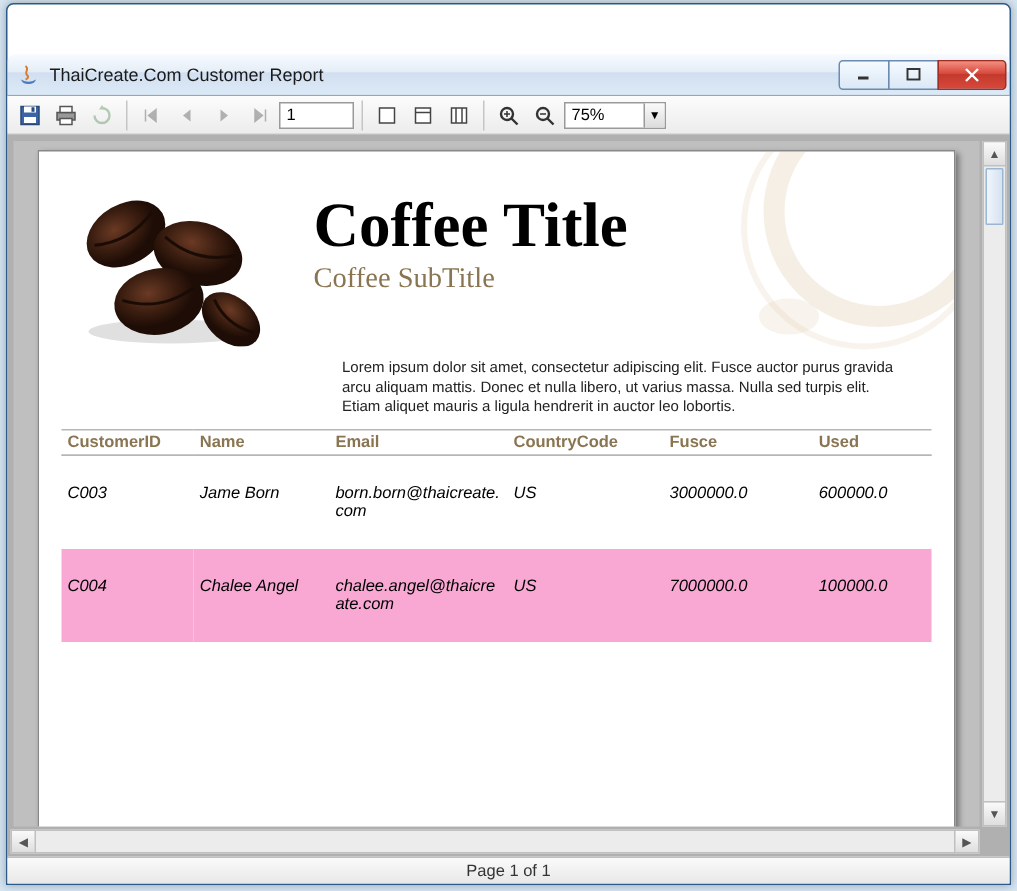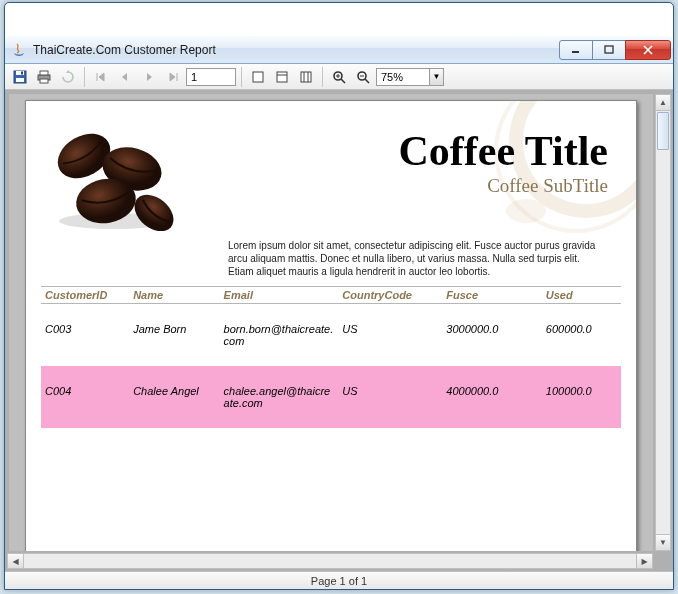--- a/index.html
+++ b/index.html
@@ -154,21 +154,20 @@
   }
   .beans {
     width:145px; height:110px;
     margin-right:10px;
     position:relative;
     flex-shrink:0;
   }
   .beans svg { width:100%; height:100%; }
   .header-text {
     flex:1;
-    text-align:right;
   }
   .header-text h1 {
     font-family: "Times New Roman", serif;
     font-weight: bold;
     font-size: 42px;
     color:#000;
     margin-top:6px;
   }
   .header-text h2 {
     font-family: "Times New Roman", serif;
@@ -190,21 +189,20 @@
     font-size:11px;
   }
   table.data th {
     text-align:left;
     color:#8a7552;
     font-weight:bold;
     padding: 2px 4px;
     border-top:1px solid #b6b6b6;
     border-bottom:1px solid #b6b6b6;
     white-space:nowrap;
-    font-style:italic;
   }
   table.data td {
     padding: 19px 4px;
     vertical-align:top;
     word-break:break-word;
     font-style:italic;
   }
   table.data tr.alt td {
     background:#f9a8d4;
   }
@@ -448,21 +446,21 @@
               <td>born.born@thaicreate.com</td>
               <td>US</td>
               <td>3000000.0</td>
               <td>600000.0</td>
             </tr>
             <tr class="alt">
               <td>C004</td>
               <td>Chalee Angel</td>
               <td>chalee.angel@thaicreate.com</td>
               <td>US</td>
-              <td>4000000.0</td>
+              <td>7000000.0</td>
               <td>100000.0</td>
             </tr>
           </tbody>
         </table>
 
       </div>
     </div>
 
     <div class="vscroll">
       <div class="sbtn">▲</div>

